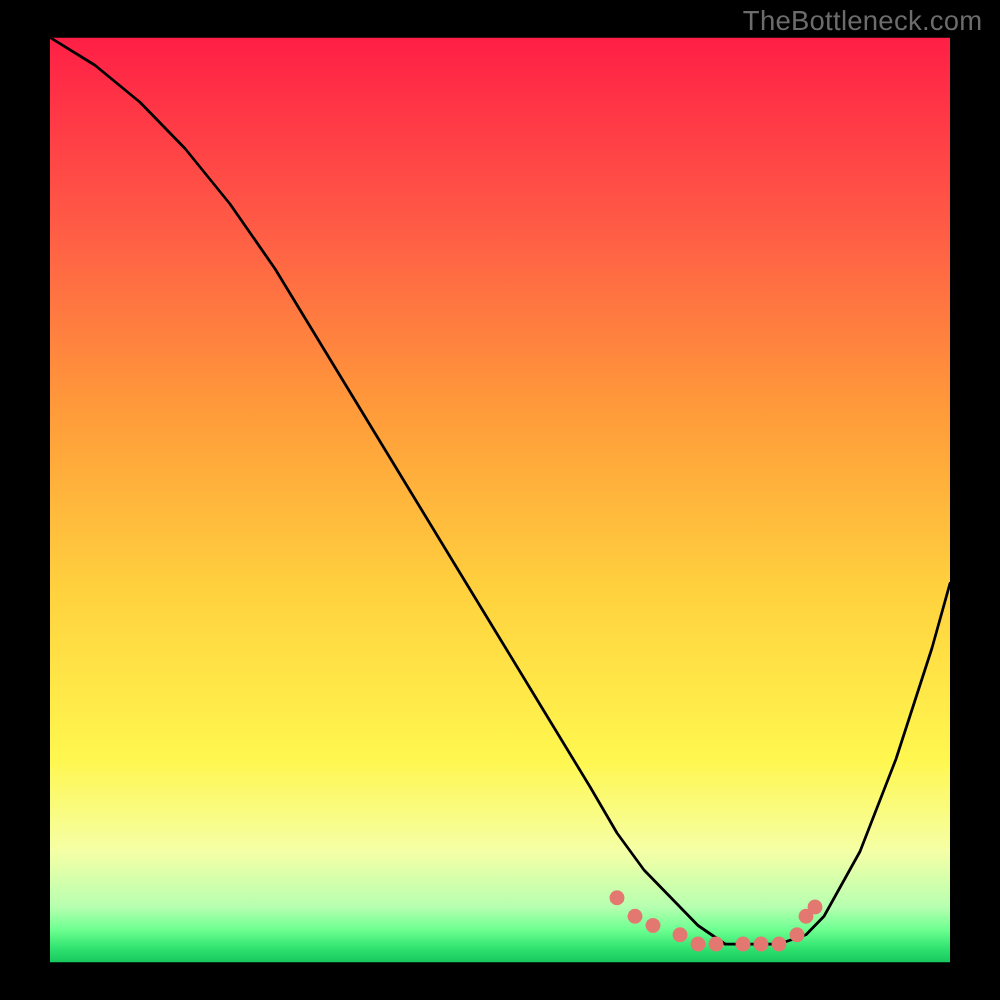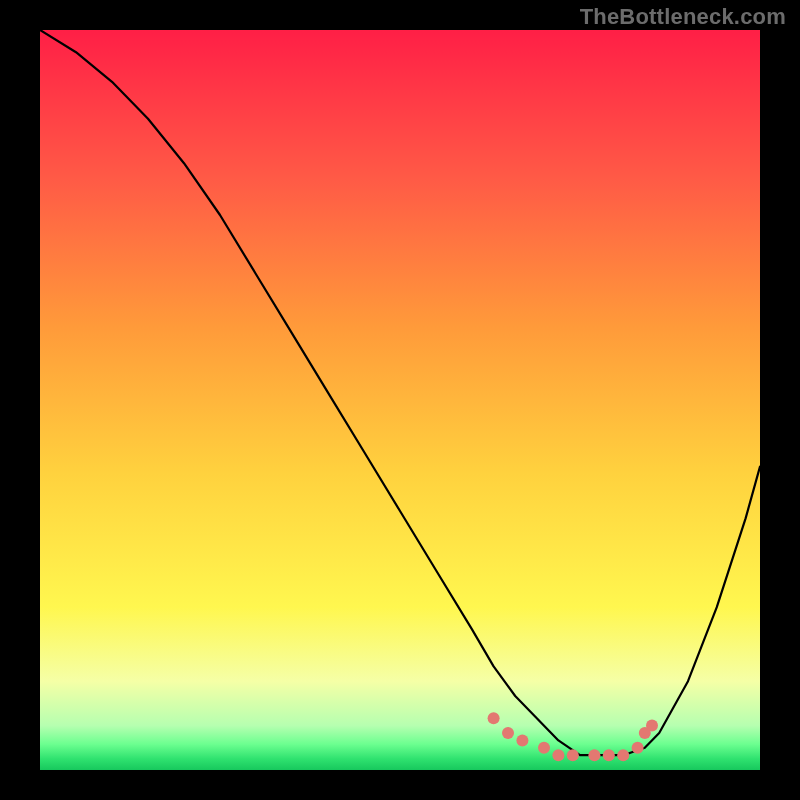--- a/index.html
+++ b/index.html
@@ -14,21 +14,21 @@
     position: relative;
     width: 800px;
     height: 800px;
   }
   .attribution {
     position: absolute;
     top: 4px;
     right: 14px;
     font-family: Arial, Helvetica, sans-serif;
     font-size: 22px;
-    font-weight: bold;
+    font-weight: normal;
     color: #6c6c6c;
     letter-spacing: 0.2px;
     z-index: 5;
   }
   svg.plot {
     position: absolute;
     left: 40px;
     top: 30px;
     width: 720px;
     height: 740px;

